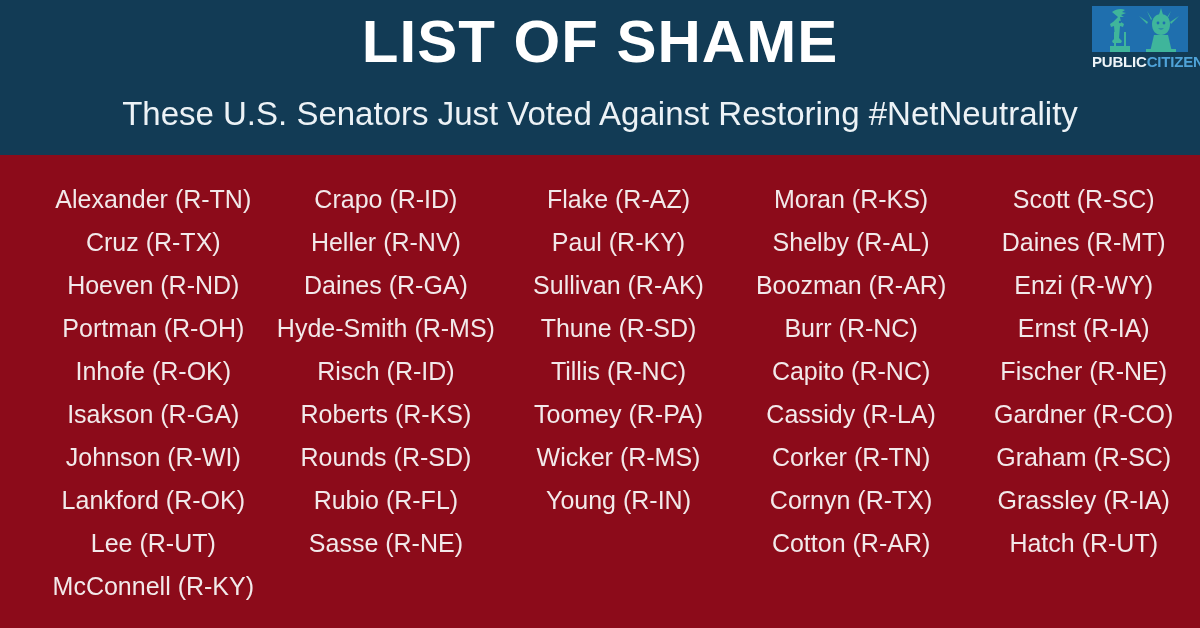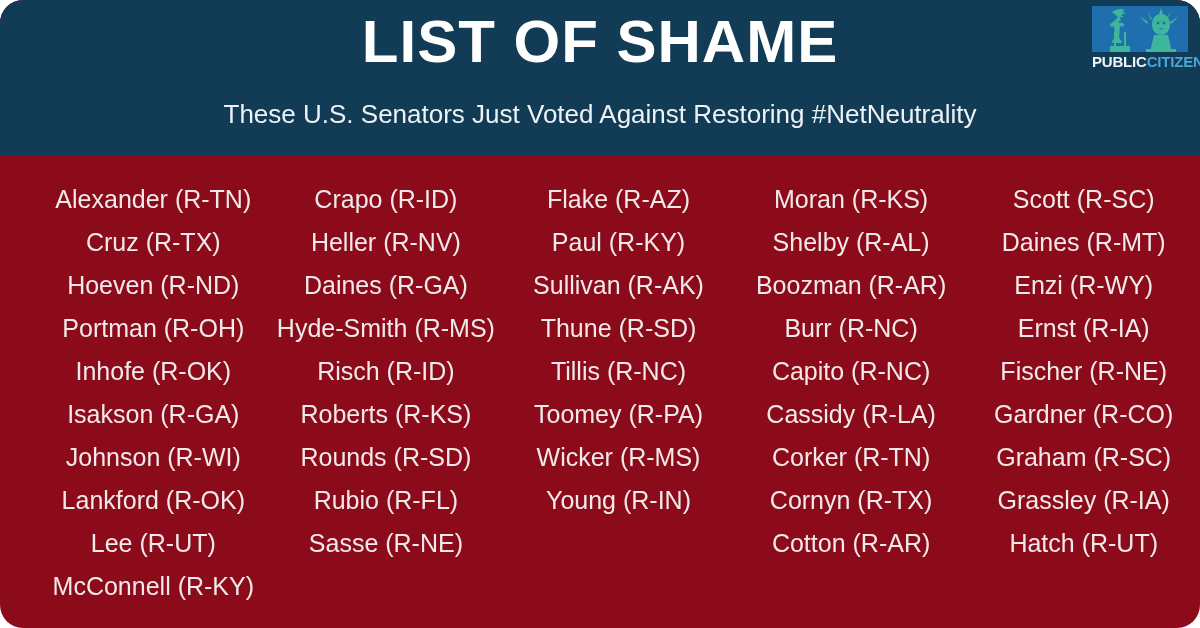--- a/index.html
+++ b/index.html
@@ -9,21 +9,20 @@
   }
   body {
     font-family: "Liberation Sans", sans-serif;
   }
   .poster {
     position: relative;
     width: 1200px;
     height: 628px;
     overflow: hidden;
     background: #8c0b1a;
-    border-radius: 23px;
   }
 
   
   .header {
     position: relative;
     width: 1200px;
     height: 155px;
     background: #123b55;
     box-sizing: border-box;
   }
@@ -40,21 +39,21 @@
     line-height: 72px;
     font-family: "Liberation Sans", sans-serif;
   }
   .header-subtitle {
     position: absolute;
     left: 0;
     right: 0;
     top: 92px;
     text-align: center;
     color: #ecf2f6;
-    font-size: 26px;
+    font-size: 33px;
     font-weight: normal;
     line-height: 44px;
     font-family: "Liberation Sans", sans-serif;
   }
 
   
   .logo {
     position: absolute;
     right: 12px;
     top: 6px;

